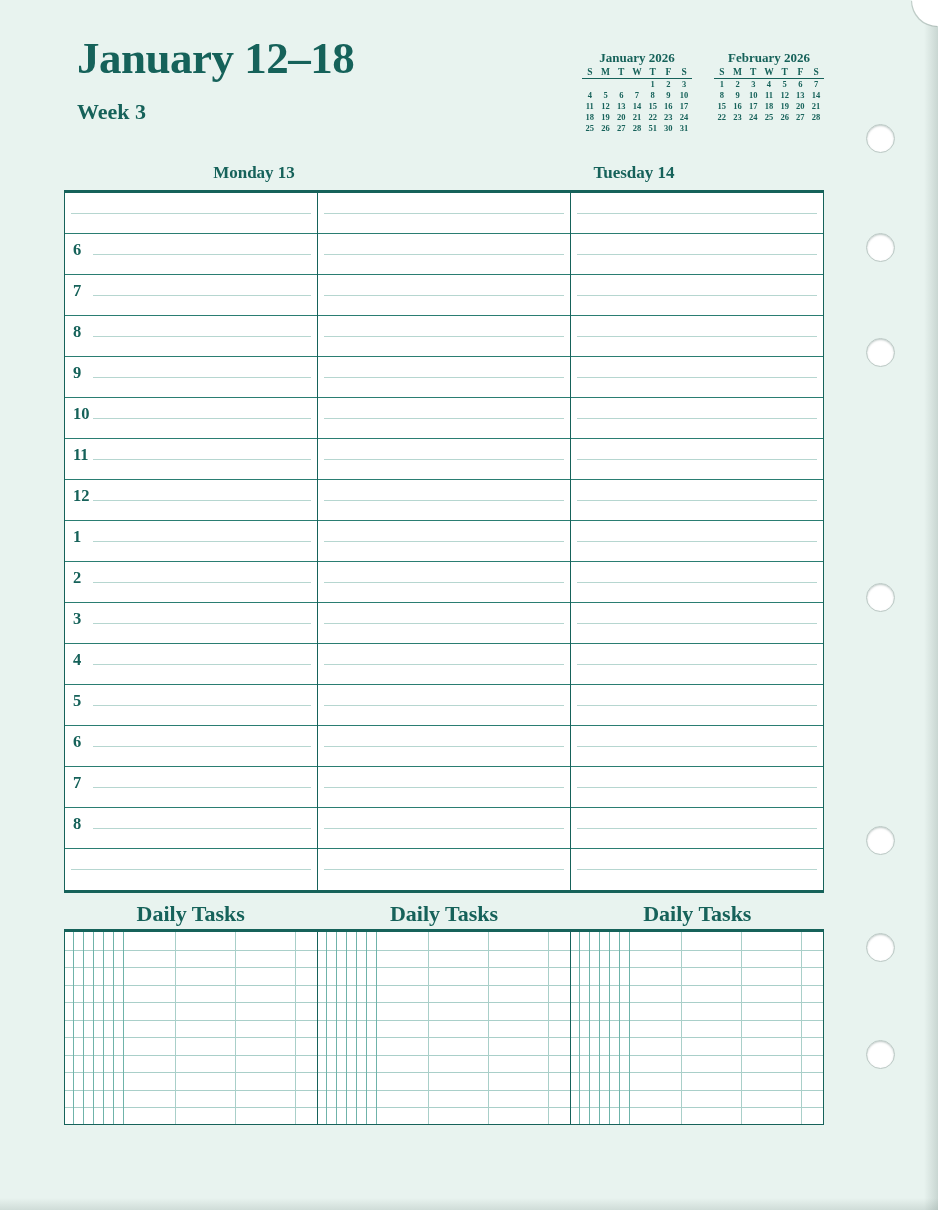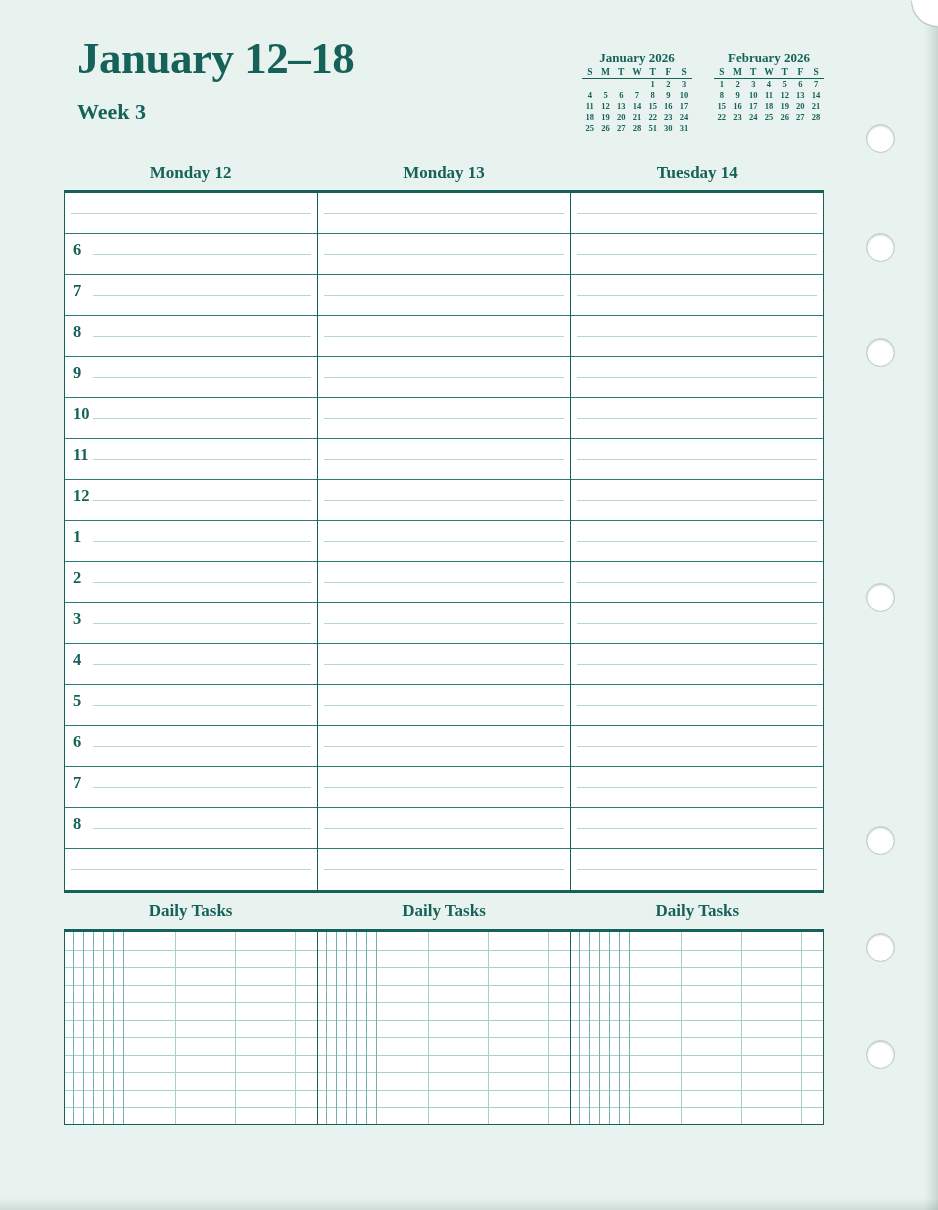--- a/index.html
+++ b/index.html
@@ -203,21 +203,21 @@
     left: 64px;
     top: 901px;
     width: 760px;
     display: flex;
   }
   .task-header {
     flex: 1 1 0;
     text-align: center;
     font-family: "Liberation Serif", serif;
     font-weight: bold;
-    font-size: 17px;
+    font-size: 22px;
     color: #16625a;
     padding-bottom: 4px;
   }
   #tasks-grid {
     position: absolute;
     left: 64px;
     top: 929px;
     width: 760px;
     height: 196px;
     border-top: 3px solid #16625a;
@@ -398,21 +398,20 @@
                 <td></td>
                 <td></td>
               </tr>
             </tbody>
           </table>
         </div>
       </div>
   </div>
 
   <div id="day-headers">
-      <div class="day-header">Monday 12</div>
       <div class="day-header">Monday 13</div>
       <div class="day-header">Tuesday 14</div>
     </div>
 
   <div id="schedule">
       <div class="sched-col">
         <div class="hour-row">
           <div class="half-line full"></div>
         </div>
         <div class="hour-row">

